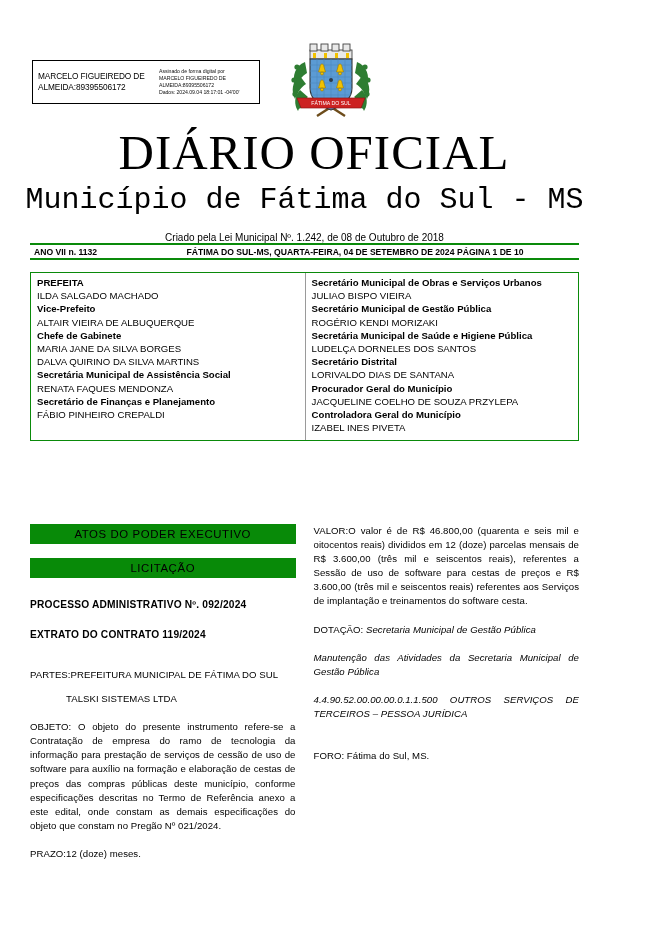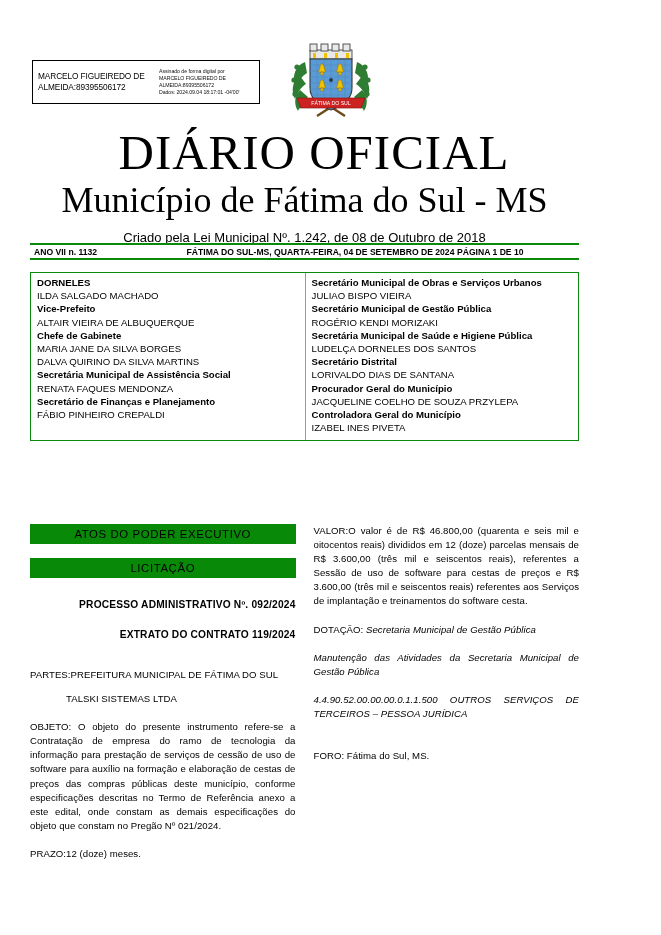--- a/index.html
+++ b/index.html
@@ -74,28 +74,28 @@
   .title-main {
     font-family: "Liberation Serif", serif;
     font-size: 49px;
     line-height: 54px;
     letter-spacing: 1px;
     font-weight: normal;
     margin: 0;
     padding-left: 19px;
   }
   .title-sub {
-    font-family: Liberation Serif, serif;
-    font-size: 36px;
+    font-family: Liberation Mono, monospace;
+    font-size: 30px;
     line-height: 32px;
     margin: 4px 0 0 0;
     font-weight: normal;
   }
   .title-law {
-    font-size: 13px;
+    font-size: 10px;
     line-height: 12px;
     margin-top: 16px;
     color: #000;
   }
 
   
   .band {
     position: absolute;
     left: 30px;
     right: 30px;
@@ -156,21 +156,21 @@
     padding: 3px 0 3px 0;
     line-height: 14px;
   }
   .gap-10 { height: 10px; }
   .gap-14 { height: 14px; }
   .gap-16 { height: 16px; }
   .gap-20 { height: 20px; }
   .gap-26 { height: 26px; }
 
   .center-bold {
-    text-align: right;
+    text-align: left;
     font-weight: bold;
     font-size: 10.2px;
     line-height: 14px;
     letter-spacing: 0.2px;
   }
 
   .body-text {
     font-size: 9.6px;
     line-height: 14.1px;
     text-align: justify;
@@ -280,21 +280,21 @@
   </div>
 
   <div class="band">
     <div class="band-left">ANO VII n. 1132</div>
     <div class="band-center">FÁTIMA DO SUL-MS, QUARTA-FEIRA, 04 DE SETEMBRO DE 2024</div>
     <div class="band-right">PÁGINA 1 DE 10</div>
   </div>
 
   <div class="officials">
     <div class="off-col left" id="off-left">
-        <div class="off-role">DORNELES</div>
+        <div class="off-role">PREFEITA</div>
         <div class="off-name">ILDA SALGADO MACHADO</div>
         <div class="off-role">Vice-Prefeito</div>
         <div class="off-name">ALTAIR VIEIRA DE ALBUQUERQUE</div>
         <div class="off-role">Chefe de Gabinete</div>
         <div class="off-name">MARIA JANE DA SILVA BORGES</div>
         <div class="off-name">DALVA QUIRINO DA SILVA MARTINS</div>
         <div class="off-role">Secretária Municipal de Assistência Social</div>
         <div class="off-name">RENATA FAQUES MENDONZA</div>
         <div class="off-role">Secretário de Finanças e Planejamento</div>
         <div class="off-name">FÁBIO PINHEIRO CREPALDI</div>

